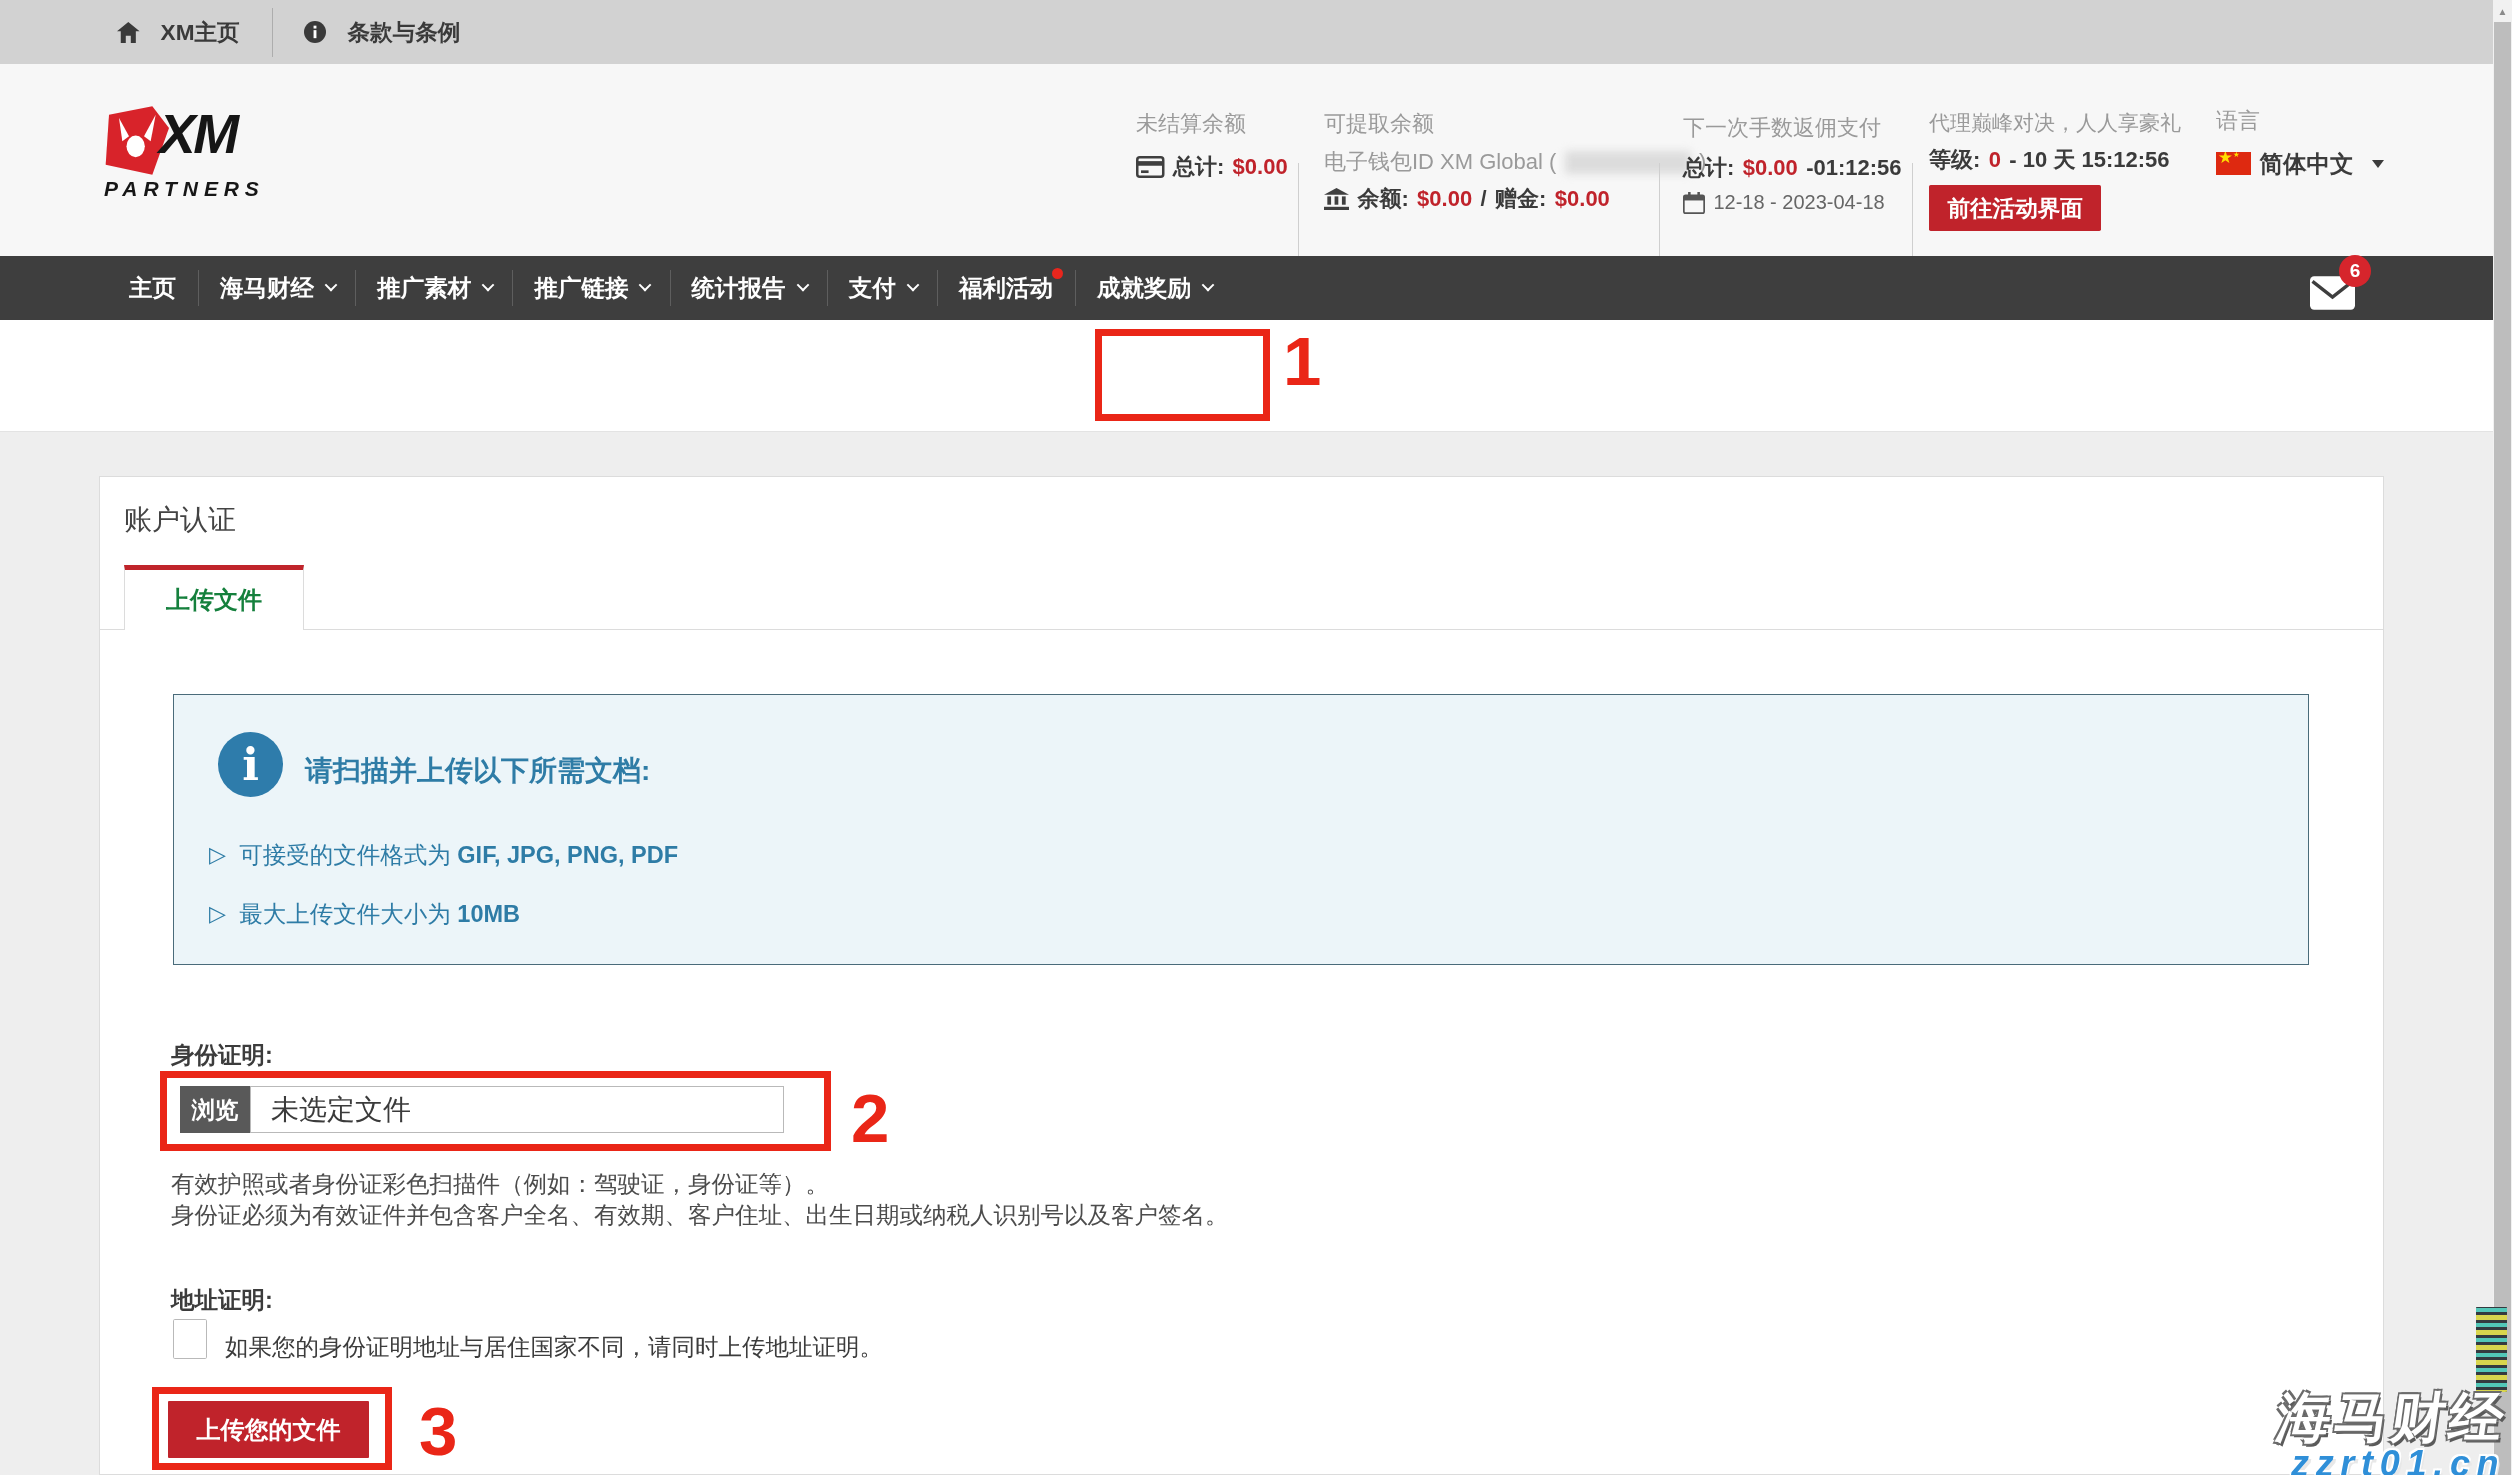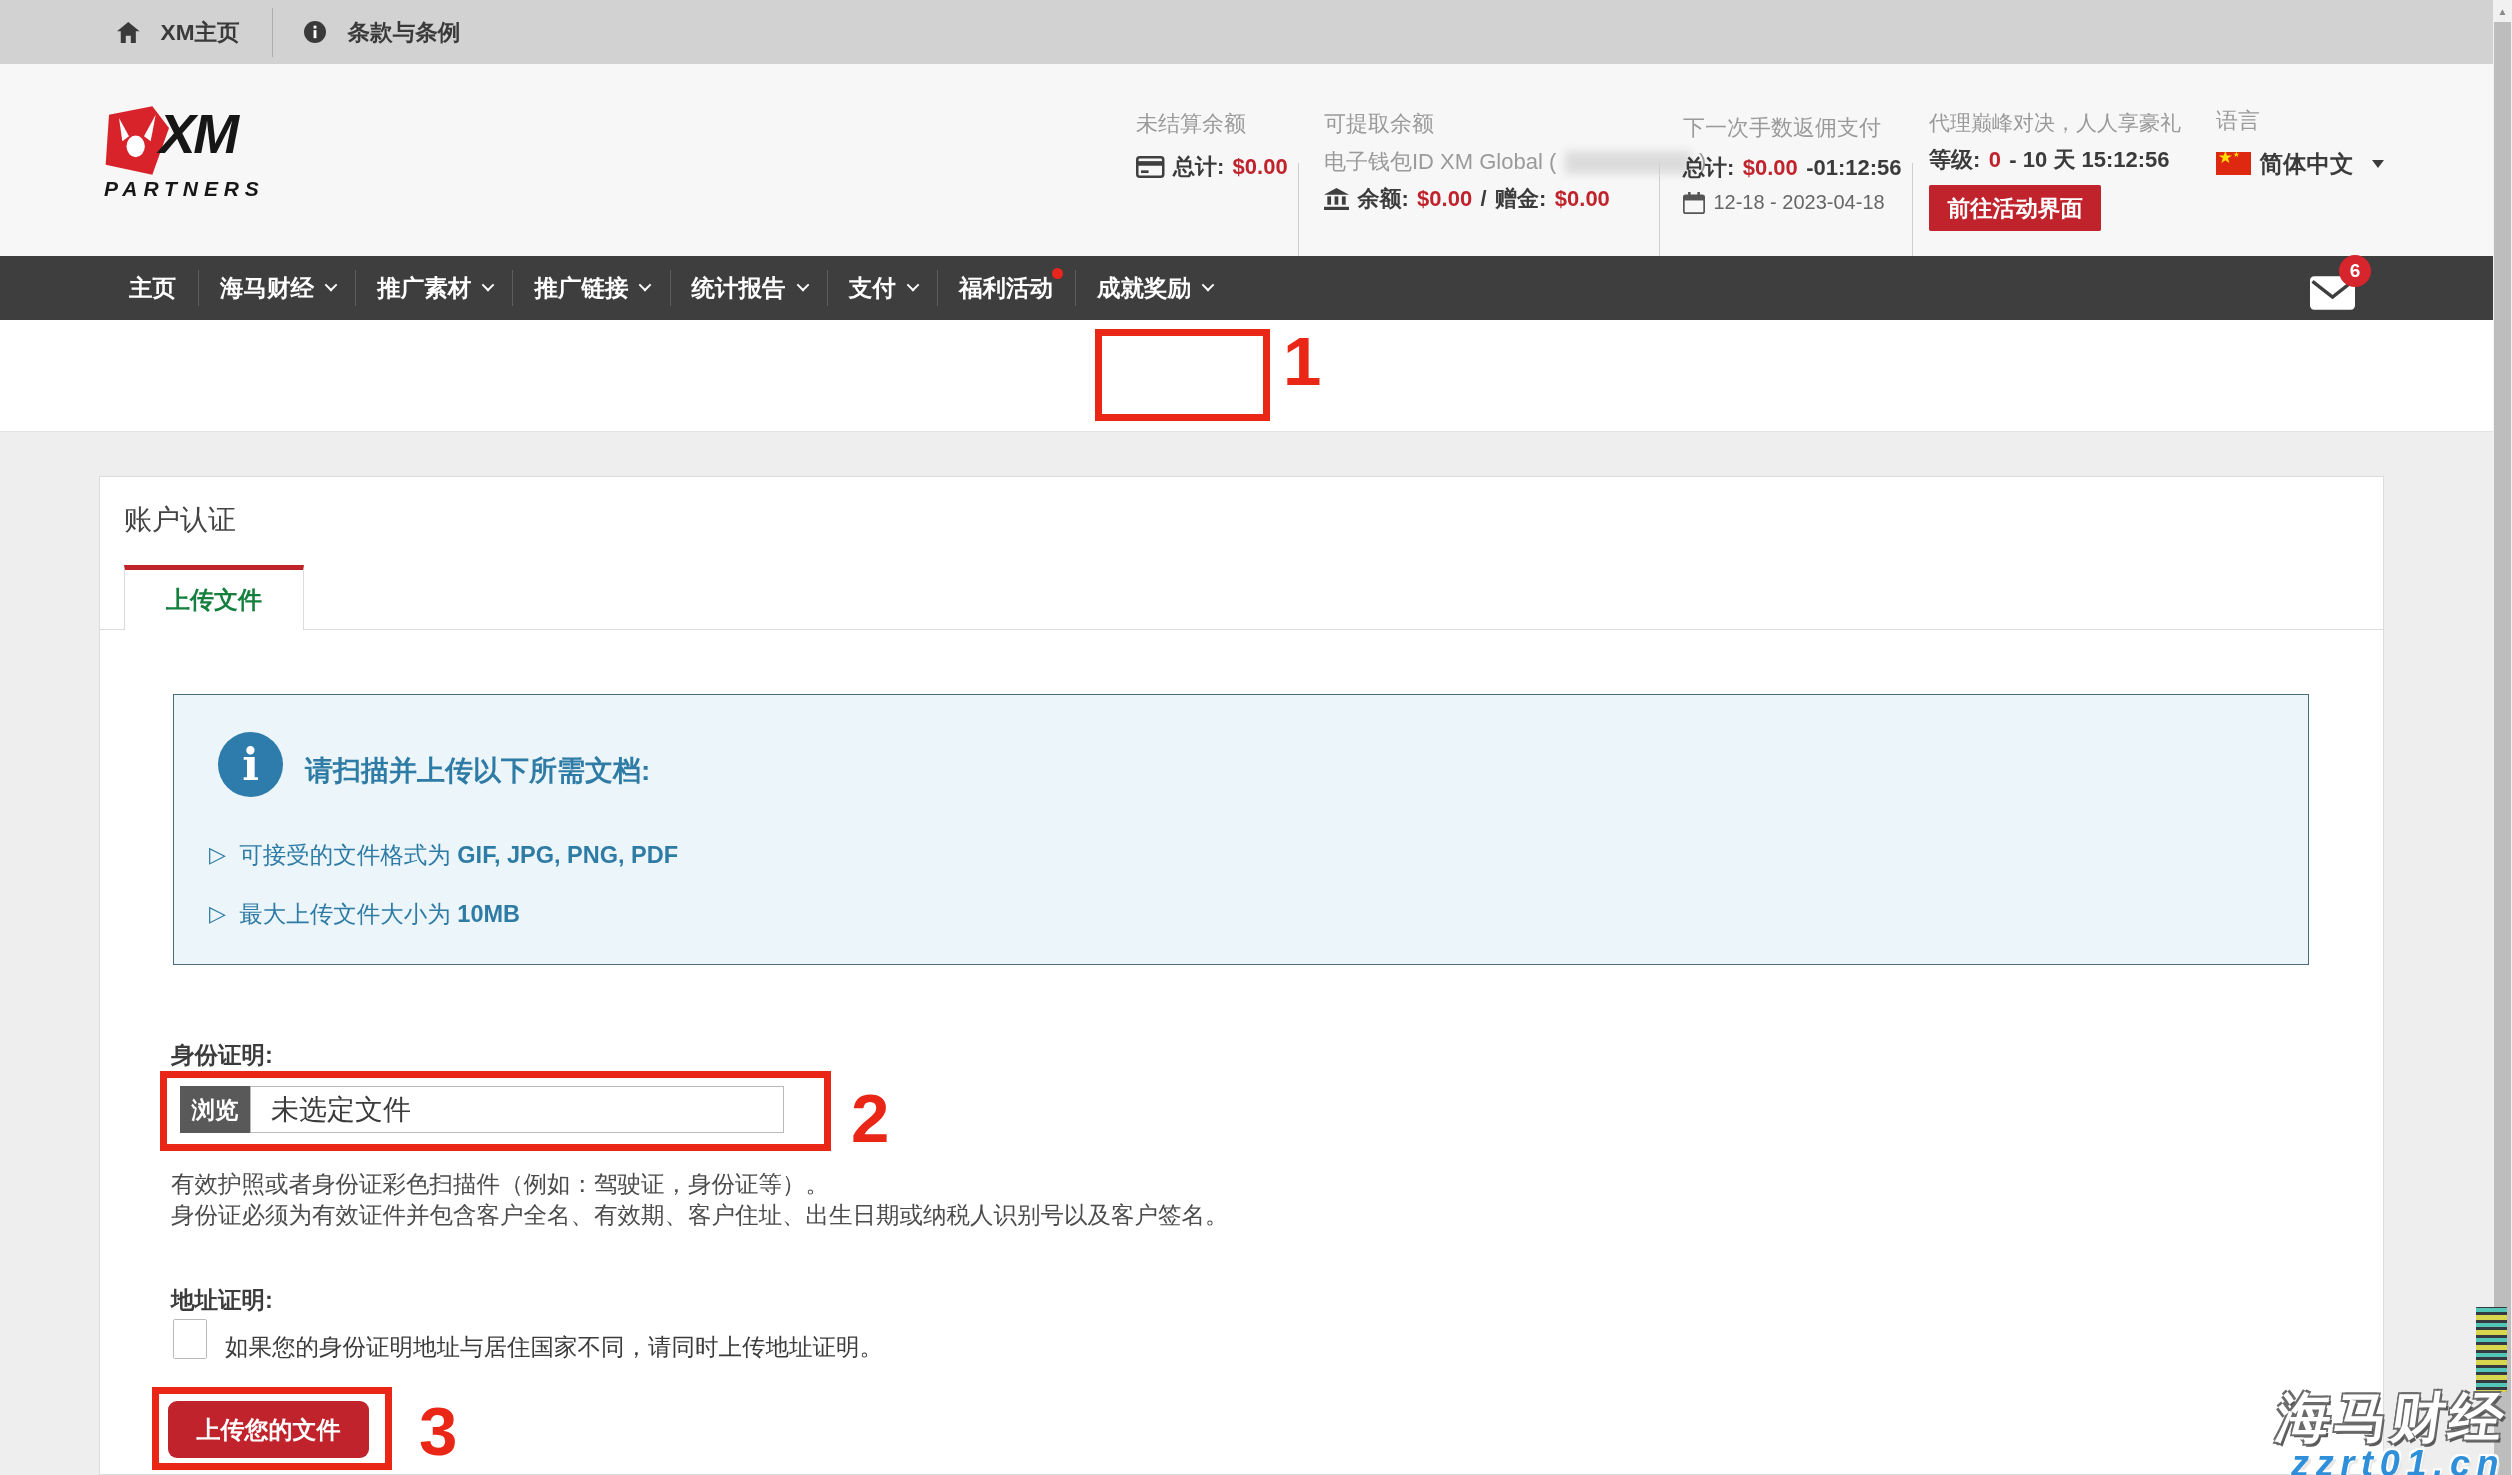--- a/index.html
+++ b/index.html
@@ -96,21 +96,21 @@
   .idlabel { top:1039px; } .addrlabel { top:1284px; }
   .browse-btn { position:absolute; left:180px; top:1086px; width:70px; height:47px; background:#595959; color:#fff;
                 font-size:23.5px; font-weight:700; display:flex; align-items:center; justify-content:center; cursor:pointer; }
   .file-input { position:absolute; left:250px; top:1086px; width:534px; height:47px; background:#fff; border:0.8px solid #b9b9b9;
                 display:flex; align-items:center; padding-left:20px; font-size:28px; color:#3b3b3b; cursor:text; }
   .desc { position:absolute; left:171px; font-size:23.5px; color:#4c4c4c; white-space:nowrap; }
   .desc1 { top:1168px; } .desc2 { top:1199px; }
   .checkbox { position:absolute; left:173px; top:1319px; width:34px; height:40px; background:#fff; border:0.8px solid #b9b9b9; border-radius:1.7px; cursor:pointer; }
   .checkhint { position:absolute; left:225px; top:1331px; font-size:23.5px; color:#3c3c3c; }
   .upload-btn { position:absolute; left:168px; top:1401px; width:201px; height:57px; background:#c0232b; color:#fff;
-                font-size:24px; font-weight:700; border:none; border-radius:9px; display:flex; align-items:center; justify-content:center; cursor:pointer; }
+                font-size:24px; font-weight:700; border:none; border-radius:1px; display:flex; align-items:center; justify-content:center; cursor:pointer; }
 
   
   .wm-stripes { position:absolute; left:2471px; top:1300px; width:41px; height:99px; background:#343a40; border-radius:7.5px; z-index:61;
                 padding:6.7px 5px;
                 background-image:repeating-linear-gradient(to bottom, #d8d54e 0 4.2px, #343a40 4.2px 7.5px, #52c7b8 7.5px 11.7px, #343a40 11.7px 15px);
                 background-clip:content-box; }
   .wm-title { position:absolute; right:5px; top:1382px; font-size:54px; font-weight:900; color:#fff; transform:skewX(-8deg);
               letter-spacing:3.4px; z-index:62; white-space:nowrap;
               text-shadow:-1.7px -1.7px 0 #6b6b6b, 1.7px -1.7px 0 #6b6b6b, -1.7px 1.7px 0 #6b6b6b, 2.5px 3.4px 0 #5a5a5a; }
   .wm-site { position:absolute; right:6.7px; top:1443px; font-size:36px; font-weight:700; font-style:italic; color:#2f8fd8;

